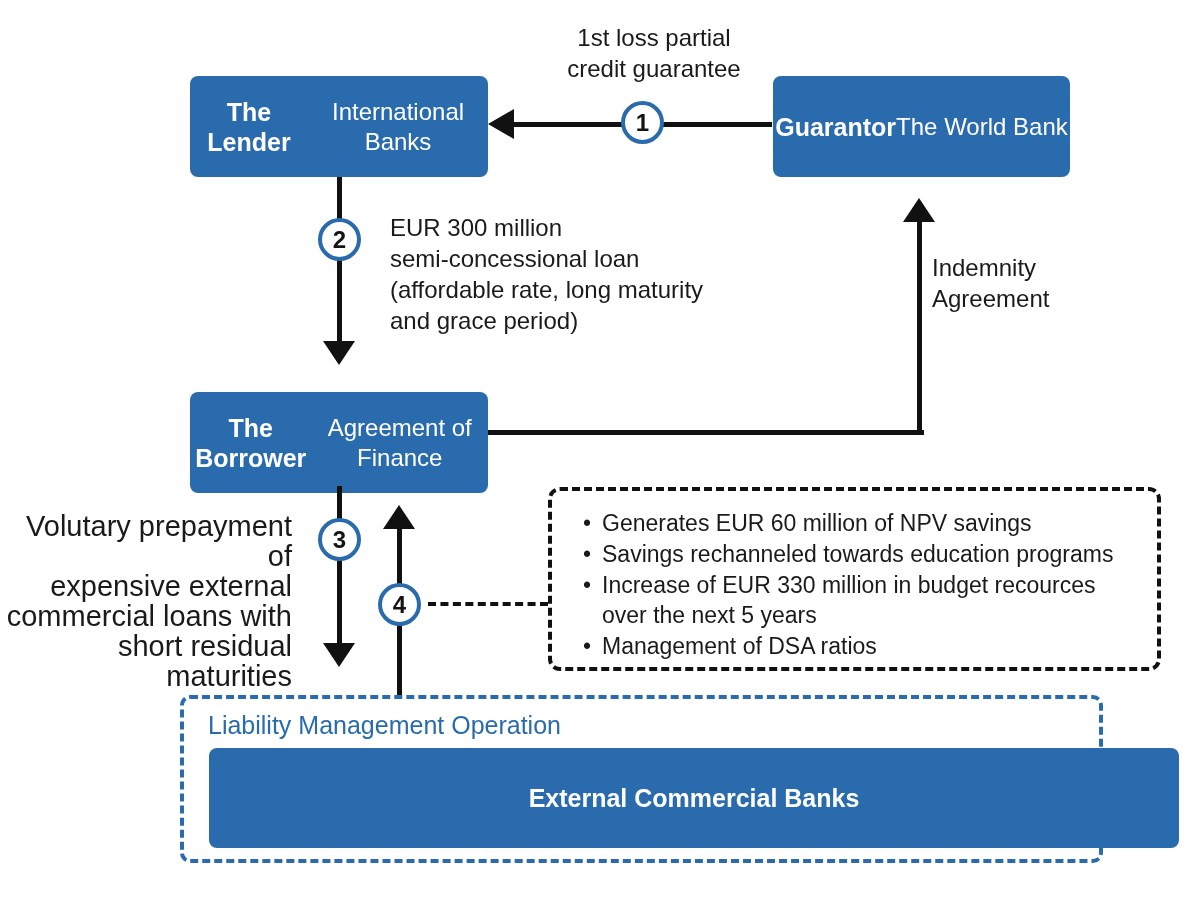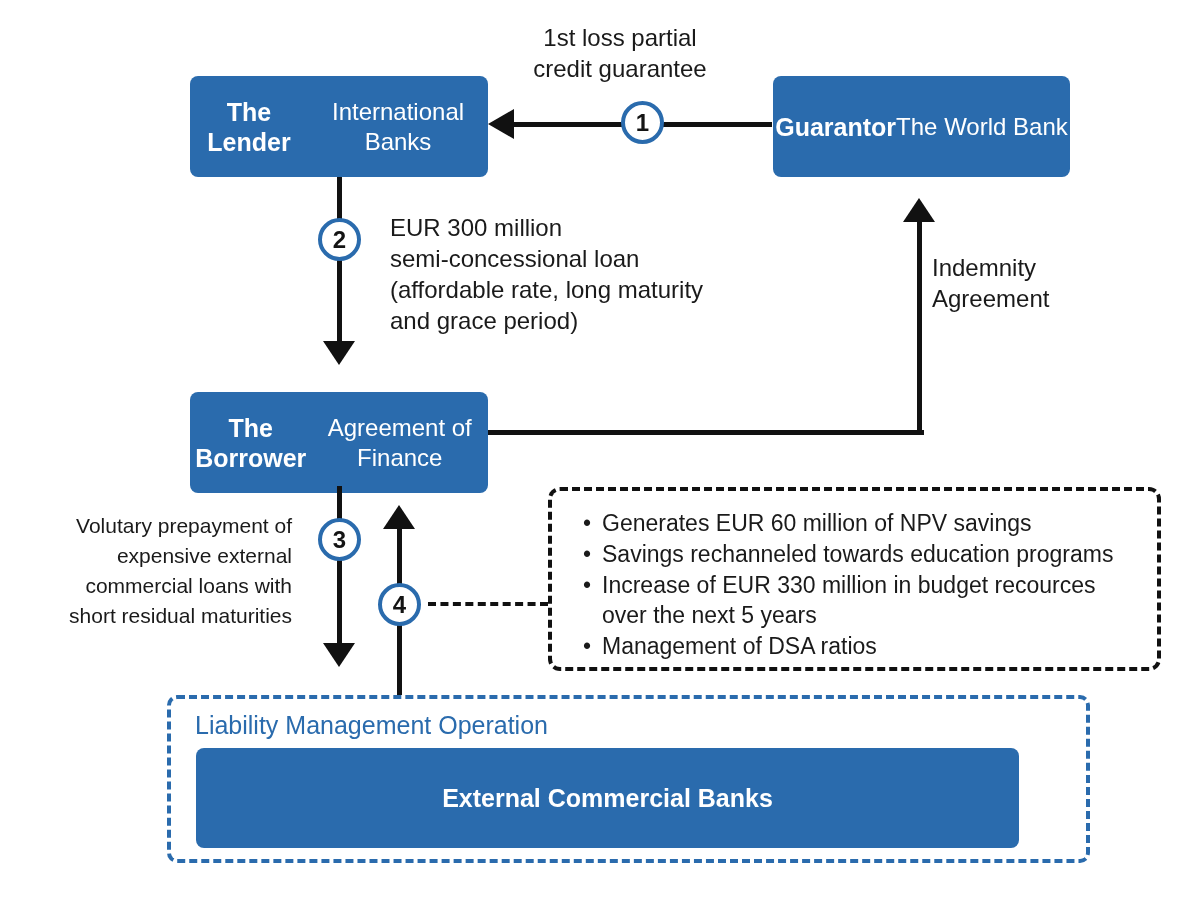--- a/index.html
+++ b/index.html
@@ -50,21 +50,21 @@
     z-index:3;
   }
   
   .label{
     position:absolute;
     font-size:24px;line-height:31px;
     white-space:pre-line;
     color:var(--text);
   }
   .label.center{text-align:center;}
-  .label.right{text-align:right;line-height:30px;font-size:21px;}
+  .label.right{text-align:right;line-height:30px;font-size:29px;}
   
   .savings-box{
     position:absolute;
     border:4px dashed var(--line);
     border-radius:12px;
     box-sizing:border-box;
     padding:17px 14px 8px 20px;
   }
   .savings-item{display:flex;font-size:23px;line-height:30px;margin-bottom:1px;}
   .savings-bullet{width:30px;flex:0 0 30px;text-align:center;font-size:23px;}
@@ -87,21 +87,21 @@
     border-radius:8px;
     display:flex;align-items:center;justify-content:center;
     color:#ffffff;font-weight:bold;font-size:25px;
   }
 </style>
 </head>
 <body>
 
 <div class="canvas">
 
-  <div class="label center" style="left:476px;top:22px;width:288px;">1st loss partial
+  <div class="label center" style="left:510px;top:22px;width:288px;">1st loss partial
 credit guarantee</div>
 
   <div class="node" style="left:190px;top:76px;width:298px;height:101px;">
     <div class="node-title">The Lender</div>
     <div class="node-sub">International Banks</div>
   </div>
 
   <div class="node" style="left:773px;top:76px;width:297px;height:101px;">
     <div class="node-title">Guarantor</div>
     <div class="node-sub">The World Bank</div>
@@ -166,20 +166,20 @@
       <span class="savings-bullet">•</span>
       <span class="savings-text">Increase of EUR 330 million in budget recources
 over the next 5 years</span>
     </div>
     <div class="savings-item">
       <span class="savings-bullet">•</span>
       <span class="savings-text">Management of DSA ratios</span>
     </div>
   </div>
 
-  <div class="lmo-box" style="left:167px;top:695px;width:923px;height:168px;">
+  <div class="lmo-box" style="left:180px;top:695px;width:923px;height:168px;">
     <div class="lmo-label" style="left:24px;top:12px;">Liability Management Operation</div>
-    <div class="ecb-node" style="left:25px;top:49px;width:823px;height:100px;">
+    <div class="ecb-node" style="left:25px;top:49px;width:970px;height:100px;">
       <span>External Commercial Banks</span>
     </div>
   </div>
 
 </div>
 
 </body></html>

